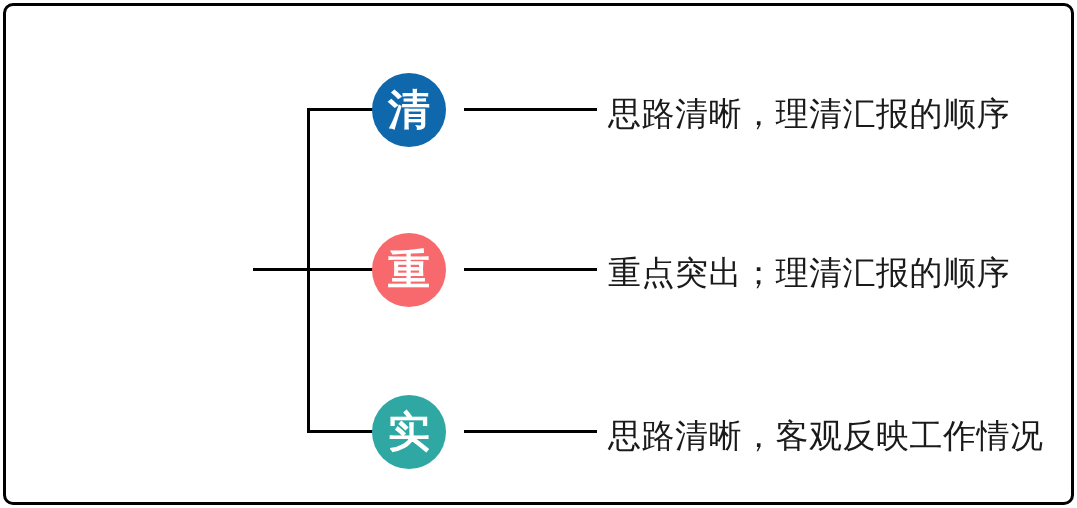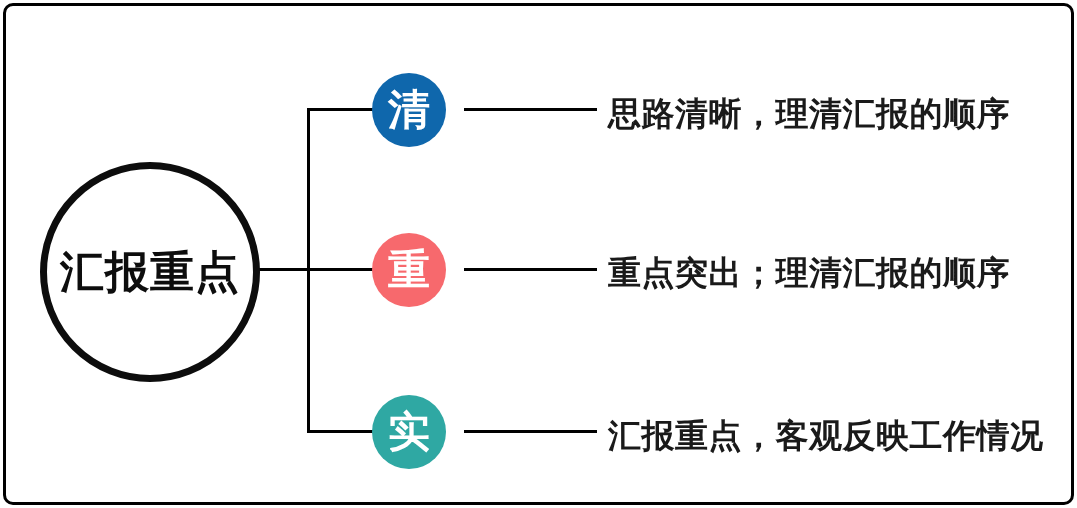--- a/index.html
+++ b/index.html
@@ -27,21 +27,21 @@
   }
   .node{
     position:absolute;left:372px;width:74px;height:74px;border-radius:50%;
     display:flex;align-items:center;justify-content:center;
   }
   .node-char{
     color:#ffffff;font-size:42px;font-weight:800;line-height:1;
   }
   .desc{
     position:absolute;left:608px;
-    font-size:33px;font-weight:700;color:#1a1a1a;letter-spacing:0.5px;
+    font-size:33px;font-weight:400;color:#1a1a1a;letter-spacing:0.5px;
     white-space:nowrap;line-height:38px;
   }
 </style>
 </head>
 <body>
 
 <div class="canvas">
 
   <div class="frame"></div>
 
@@ -49,32 +49,29 @@
   <div class="line" style="left:307px;top:108px;width:3px;height:325px;"></div>
 
   <div class="line" style="left:308px;top:108px;width:70px;height:3px;"></div>
   <div class="line" style="left:308px;top:268px;width:70px;height:3px;"></div>
   <div class="line" style="left:308px;top:430px;width:70px;height:3px;"></div>
 
   <div class="line" style="left:464px;top:108px;width:133px;height:3px;"></div>
   <div class="line" style="left:464px;top:268px;width:133px;height:3px;"></div>
   <div class="line" style="left:464px;top:430px;width:133px;height:3px;"></div>
 
-  <div class="root-circle">
-    <span class="root-label">汇报重点</span>
-  </div>
 
   <div class="node" style="top: 73px; background-color: rgb(15, 103, 172);">
     <span class="node-char">清</span>
   </div>
   <div class="desc" style="top:95px;">思路清晰，理清汇报的顺序</div>
 
   <div class="node" style="top: 233px; background-color: rgb(247, 105, 109);">
     <span class="node-char">重</span>
   </div>
   <div class="desc" style="top:254px;">重点突出；理清汇报的顺序</div>
 
   <div class="node" style="top: 395px; background-color: rgb(47, 168, 163);">
     <span class="node-char">实</span>
   </div>
-  <div class="desc" style="top:417px;">汇报重点，客观反映工作情况</div>
+  <div class="desc" style="top:417px;">思路清晰，客观反映工作情况</div>
 
 </div>
 
 </body></html>

